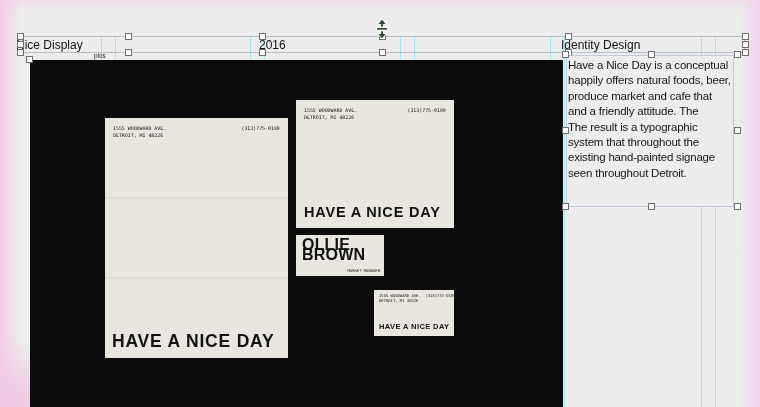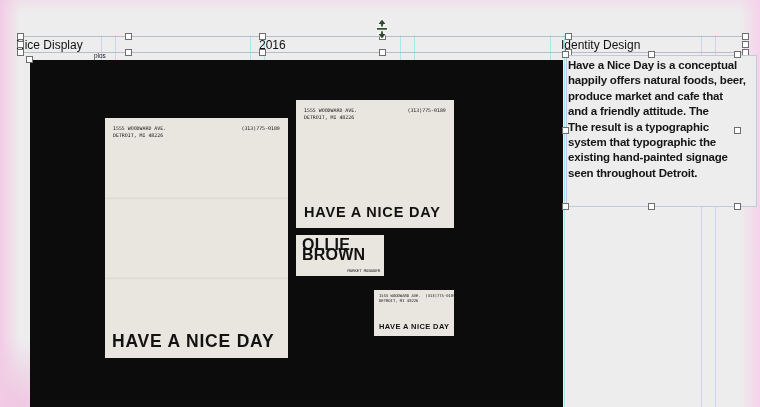--- a/index.html
+++ b/index.html
@@ -78,24 +78,24 @@
     position:absolute;left:6px;top:5px;
     font-size:16px;line-height:10px;font-weight:800;letter-spacing:.2px;
   }
   .biz-role{
     position:absolute;right:4px;bottom:3px;
     font-family:"DejaVu Sans Mono",monospace;font-size:7px;
     transform:scale(.55);transform-origin:100% 100%;white-space:nowrap;
   }
   
   .textframe{
-    position:absolute;left:566px;top:55px;width:191px;height:152px;
+    position:absolute;left:566px;top:55px;width:168px;height:152px;
     background:var(--canvas,#ededed);
     border:1px solid rgba(140,160,200,.45);
-    z-index:3;box-sizing:border-box;overflow:hidden;font-weight:bold;
+    z-index:3;box-sizing:border-box;overflow:hidden;
   }
   .desc-lines{
     position:absolute;left:1px;top:2px;right:0;
     font-size:11.5px;line-height:15.4px;letter-spacing:-.2px;
     color:#161616;white-space:nowrap;
   }
 </style>
 </head>
 <body>
 
@@ -171,21 +171,21 @@
 
   <div class="h" style="left:26px;top:56px"></div>
 
   <div class="textframe">
     <div class="desc-lines">
       <div>Have a Nice Day is a conceptual</div>
       <div>happily offers natural foods, beer,</div>
       <div>produce market and cafe that</div>
       <div>and a friendly attitude. The</div>
       <div>The result is a typographic</div>
-      <div>system that typographic the</div>
+      <div>system that throughout the</div>
       <div>existing hand-painted signage</div>
       <div>seen throughout Detroit.</div>
     </div>
   </div>
 
   <div class="h" style="left:562px;top:51px"></div>
   <div class="h" style="left:648px;top:51px"></div>
   <div class="h" style="left:734px;top:51px"></div>
   <div class="h" style="left:562px;top:127px"></div>
   <div class="h" style="left:734px;top:127px"></div>

